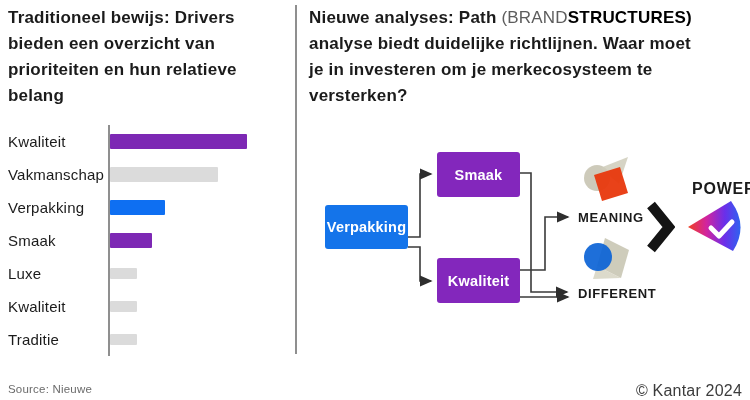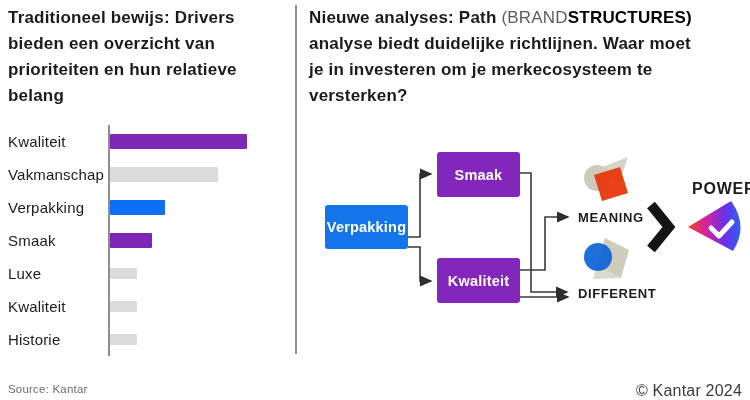--- a/index.html
+++ b/index.html
@@ -78,21 +78,21 @@
           <div class="cbar" style="width: 27px; height: 11px; background: rgb(219, 219, 219);"></div>
         </div>
       </div>
       <div class="crow">
         <div class="clab">Kwaliteit</div>
         <div class="cbars">
           <div class="cbar" style="width: 27px; height: 11px; background: rgb(219, 219, 219);"></div>
         </div>
       </div>
       <div class="crow">
-        <div class="clab">Historie</div>
+        <div class="clab">Traditie</div>
         <div class="cbars">
           <div class="cbar" style="width: 27px; height: 11px; background: rgb(219, 219, 219);"></div>
         </div>
       </div>
     </div>
 
   <div id="divider"></div>
 
   <div id="right-title" class="panel-title">
     <span>Nieuwe analyses: Path </span><span class="brand-reg">(BRAND</span><span class="brand-bold">STRUCTURES)</span><span> analyse biedt duidelijke richtlijnen. Waar moet je in investeren om je merkecosysteem te versterken?</span>
@@ -148,15 +148,15 @@
           <stop offset="0.35" stop-color="#D2249E"></stop>
           <stop offset="0.7" stop-color="#6A2FEA"></stop>
           <stop offset="1" stop-color="#2E63F0"></stop>
         </linearGradient>
       </defs>
       <path d="M2,28 L45,2 Q63,27 47,52 Z" fill="url(#pg)"></path>
       <polyline points="25,29 33,37 46,23" fill="none" stroke="#ffffff" stroke-width="5" stroke-linecap="round" stroke-linejoin="round"></polyline>
     </svg>
   </span>
 
-  <div id="footer-source">Source: Kantar</div>
+  <div id="footer-source">Source: Nieuwe</div>
   <div id="footer-copy">© Kantar 2024</div>
 </div>
 
 </body></html>

